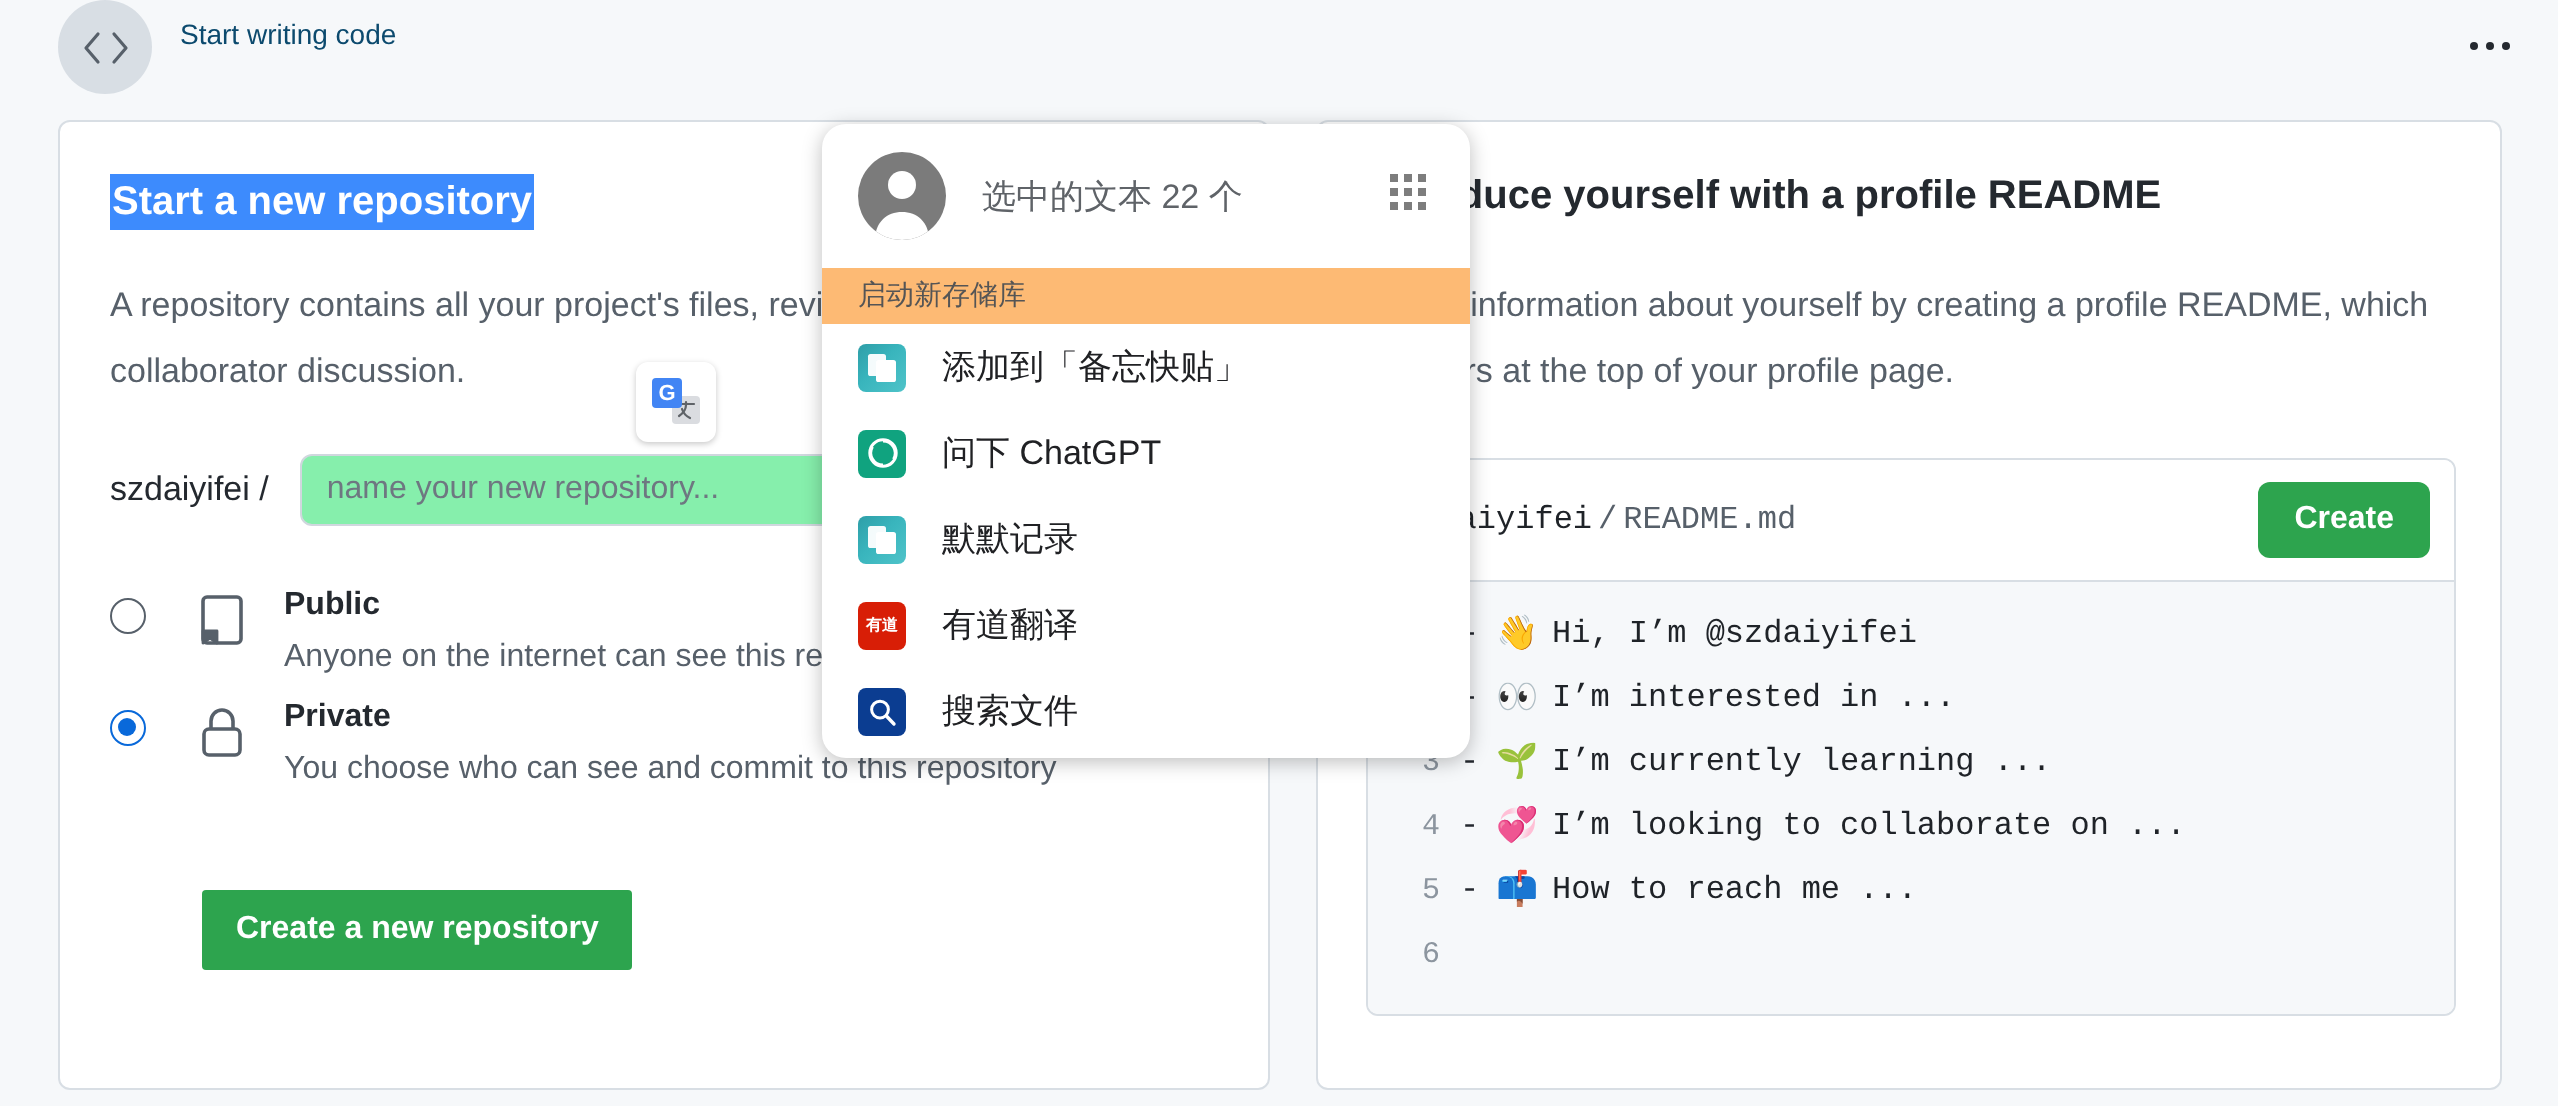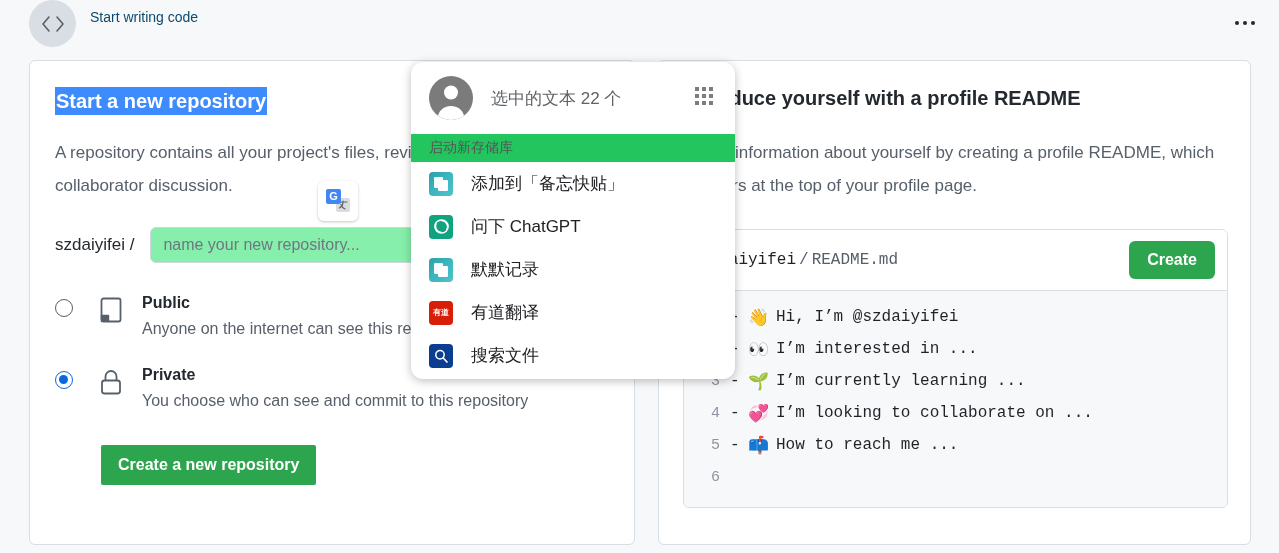--- a/index.html
+++ b/index.html
@@ -126,21 +126,21 @@
   }
   .repo-name-input::placeholder { color: #6e7781; }
 
   .vis-option {
     position: absolute;
     left: 25px;
     display: flex;
     align-items: flex-start;
   }
   #opt-public  { top: 232px; }
-  #opt-private { top: 304px; }
+  #opt-private { top: 288px; }
 
   .radio {
     width: 18px; height: 18px;
     border-radius: 50%;
     border: 1.5px solid #57606a;
     box-sizing: border-box;
     margin-top: 6px;
     background: #fff;
     flex: 0 0 auto;
     cursor: pointer;
@@ -310,21 +310,21 @@
     grid-template-columns: repeat(3, 4px);
     grid-template-rows: repeat(3, 4px);
     gap: 3px;
     flex: 0 0 auto;
     cursor: pointer;
     margin-right: 4px;
   }
   .cp-grid i { width: 4px; height: 4px; background: #7d7d7d; display:block; }
   .cp-subtitle {
     height: 28px;
-    background: #22c55e;
+    background: #fdba74;
     display: flex; align-items: center;
     padding-left: 18px;
     font-size: 14px;
     color: #555;
     box-sizing: border-box;
   }
   .cp-item {
     height: 43px;
     display: flex; align-items: center;
     padding-left: 18px;

